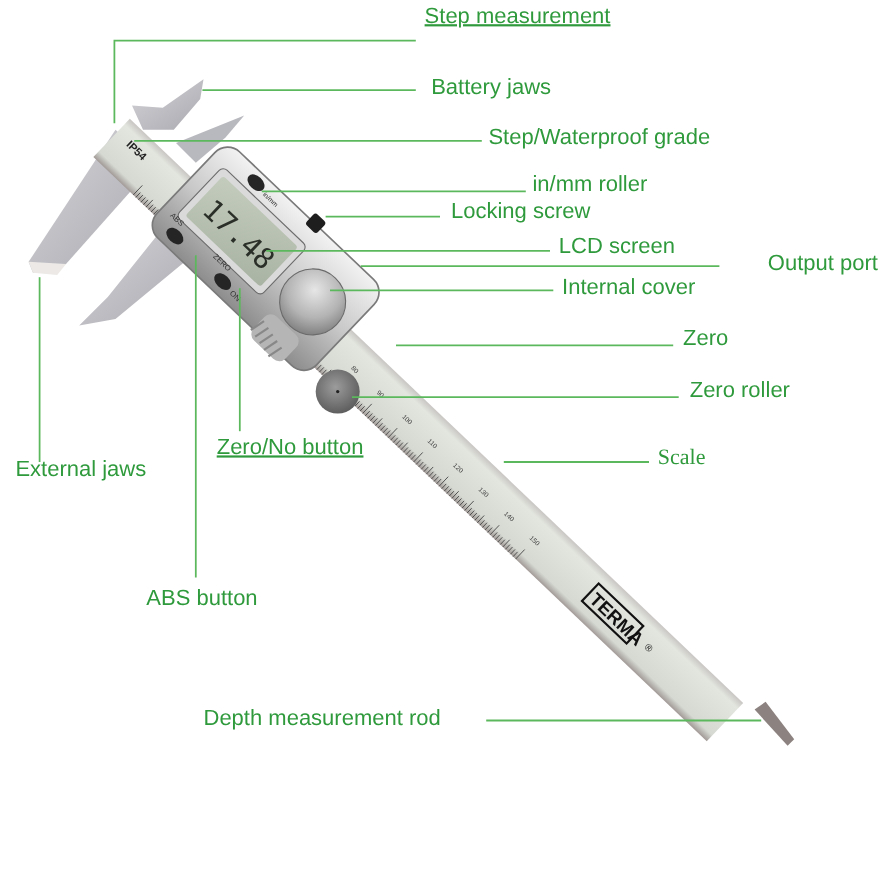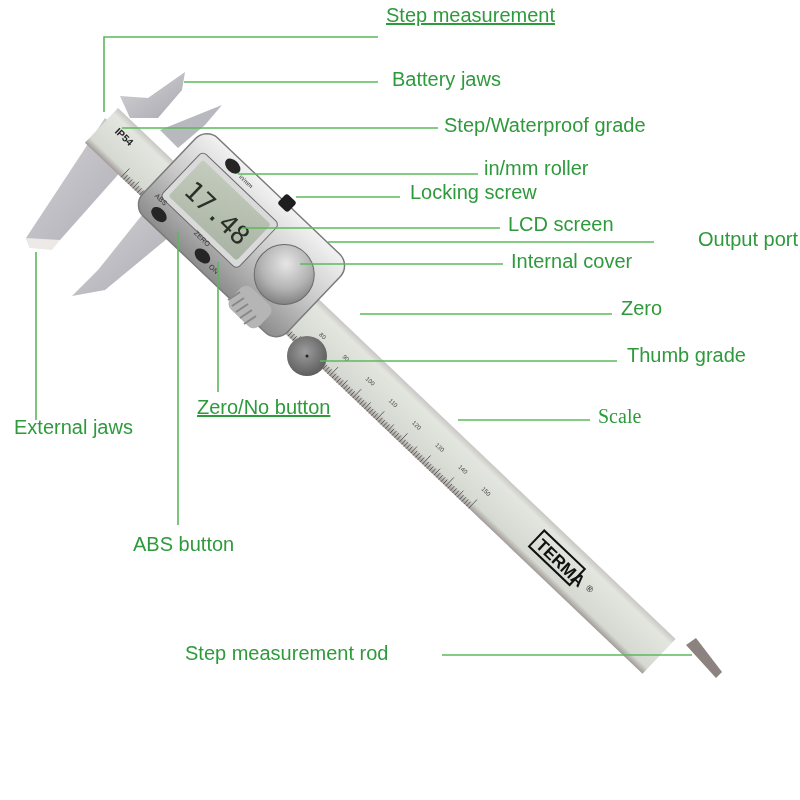--- a/index.html
+++ b/index.html
@@ -299,19 +299,19 @@
 <div id="labels">
     <div class="label" style="left: 386px; top: 4px; text-decoration: underline;">Step measurement</div>
     <div class="label" style="left: 392px; top: 68px;">Battery jaws</div>
     <div class="label" style="left: 444px; top: 114px;">Step/Waterproof grade</div>
     <div class="label" style="left: 484px; top: 157px;">in/mm roller</div>
     <div class="label" style="left: 410px; top: 181px;">Locking screw</div>
     <div class="label" style="left: 508px; top: 213px;">LCD screen</div>
     <div class="label" style="left: 664px; top: 228px; margin-left: 34px;">Output port</div>
     <div class="label" style="left: 511px; top: 250px;">Internal cover</div>
     <div class="label" style="left: 621px; top: 297px;">Zero</div>
-    <div class="label" style="left: 627px; top: 344px;">Thumb grade</div>
+    <div class="label" style="left: 627px; top: 344px;">Zero roller</div>
     <div class="label" style="left: 197px; top: 396px; text-decoration: underline;">Zero/No button</div>
     <div class="label" style="left: 598px; top: 405px; font-family: Liberation Serif, serif;">Scale</div>
     <div class="label" style="left: 14px; top: 416px;">External jaws</div>
     <div class="label" style="left: 133px; top: 533px;">ABS button</div>
-    <div class="label" style="left: 185px; top: 642px;">Step measurement rod</div>
+    <div class="label" style="left: 185px; top: 642px;">Depth measurement rod</div>
   </div>
 
 </body></html>

